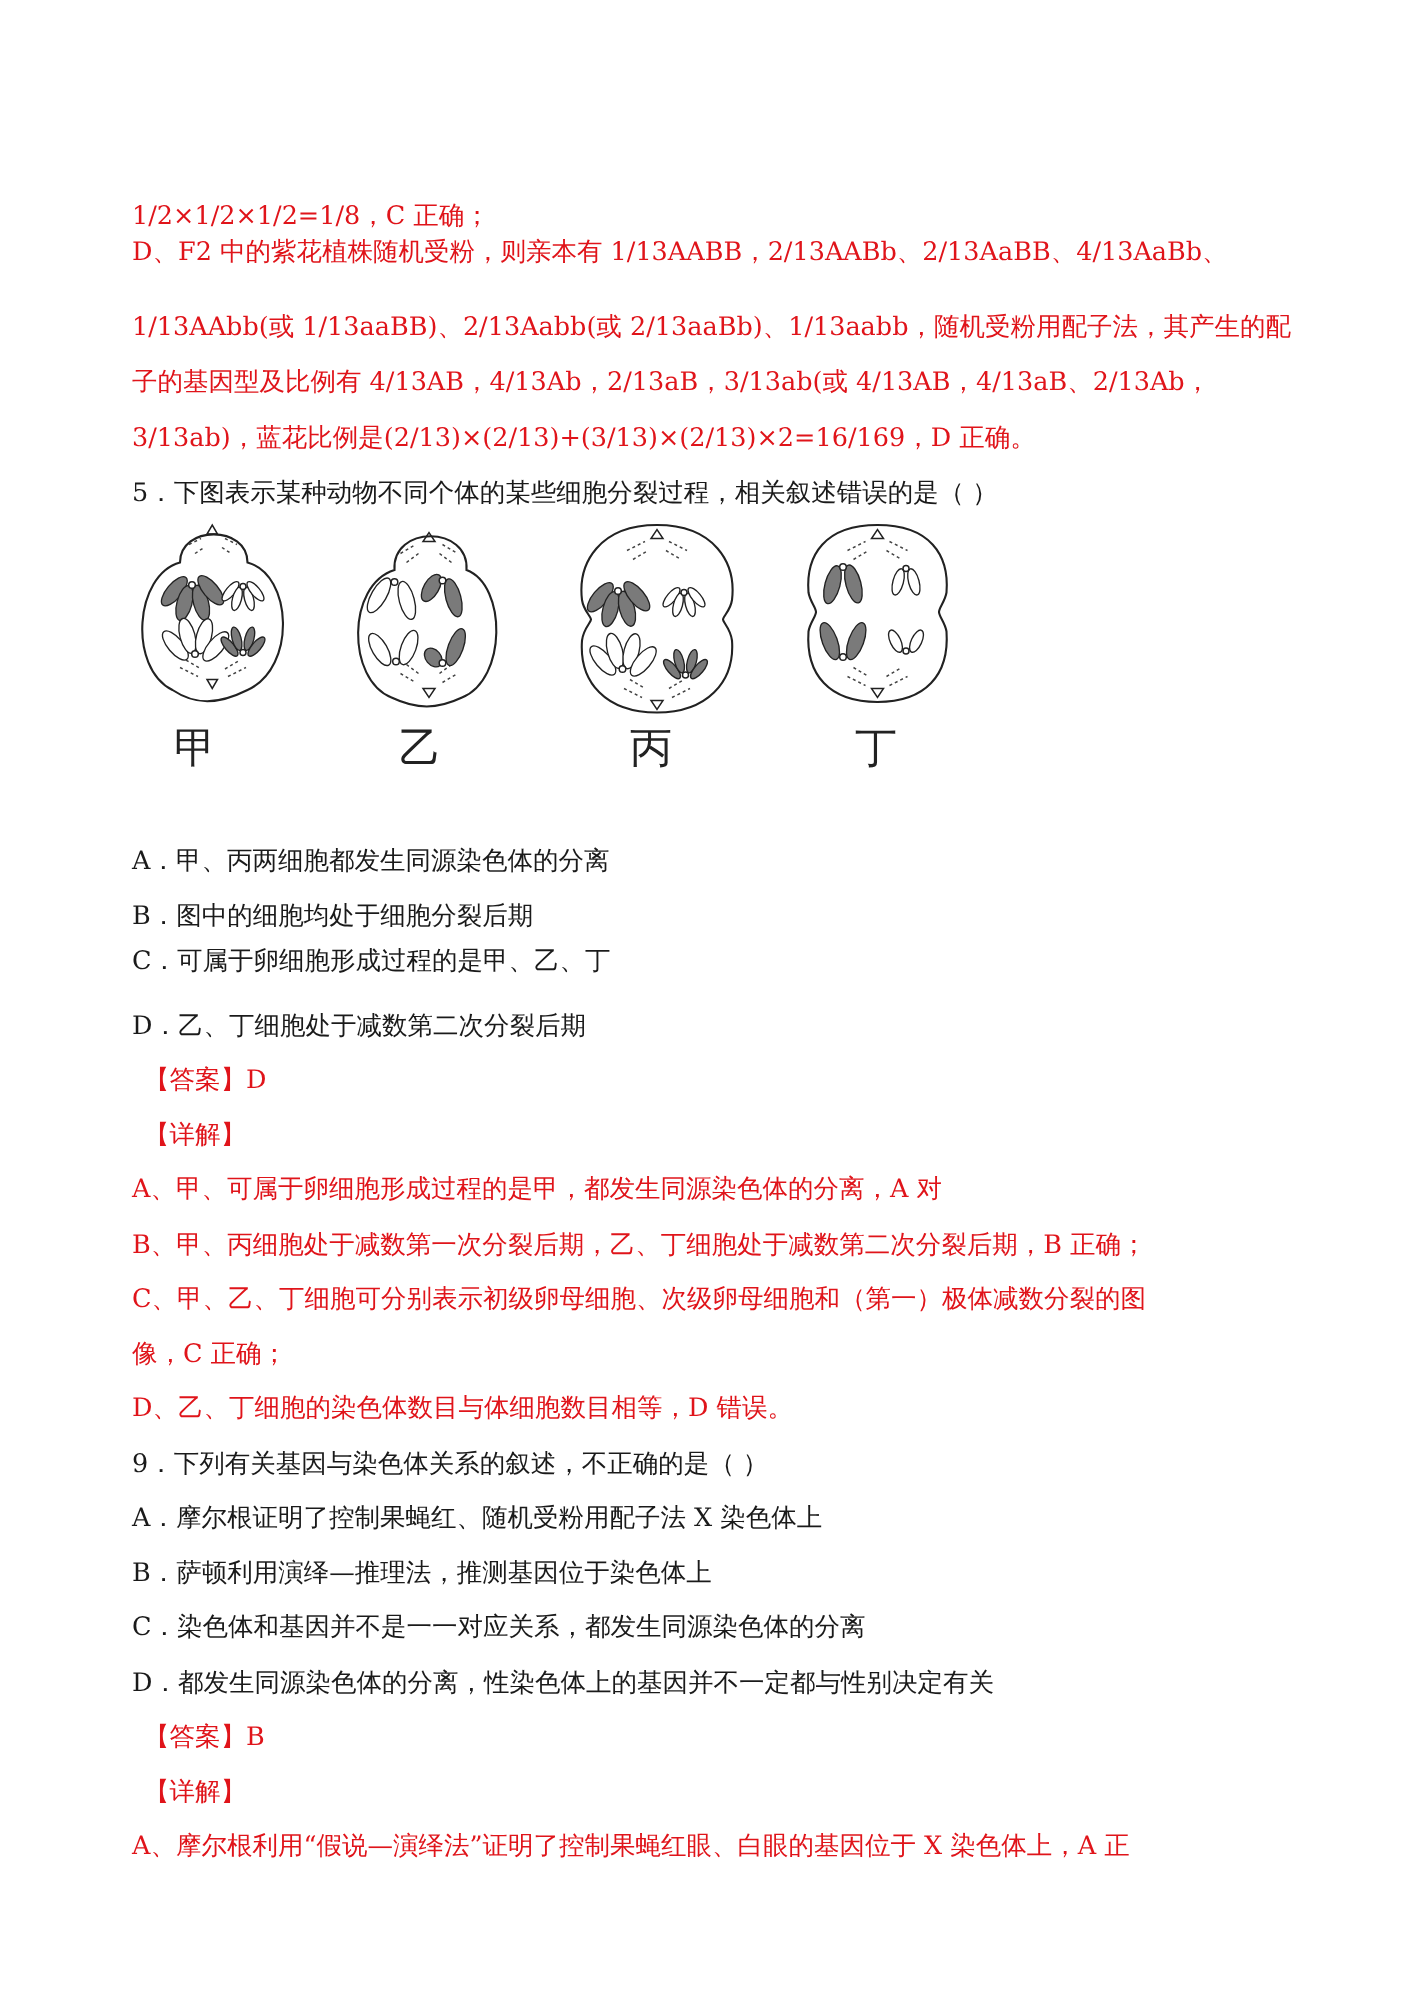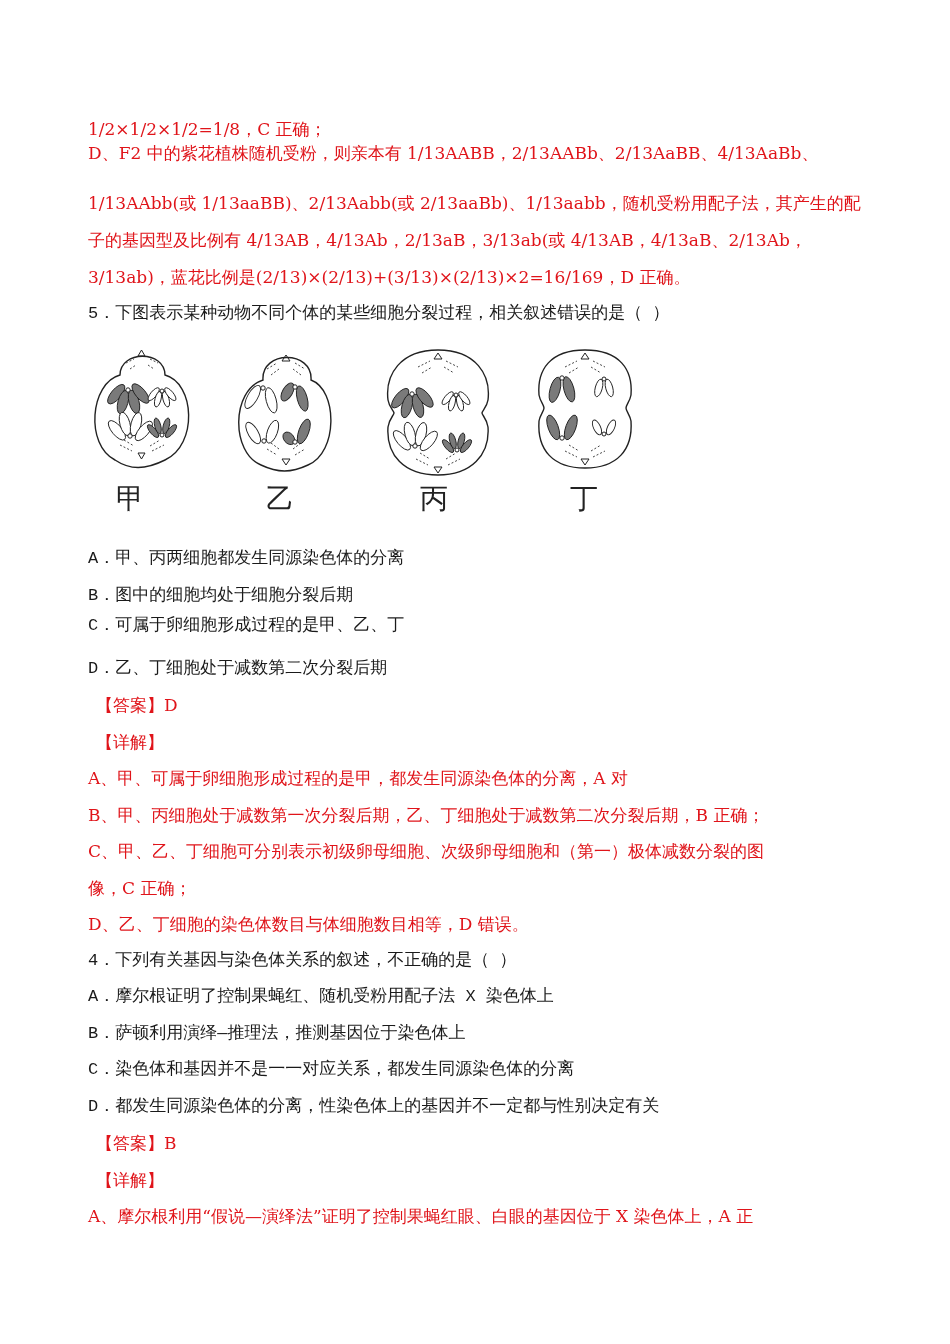--- a/index.html
+++ b/index.html
@@ -2,23 +2,23 @@
 <html><head>
 <meta charset="utf-8">
 <style>
   html, body { margin: 0; padding: 0; background: #ffffff; }
   body {
     width: 950px; height: 1344px; position: relative; overflow: hidden;
     font-family: "DejaVu Serif", "Liberation Serif", serif;
     font-size: 17px; color: #1a1a1a;
   }
   .page { position: absolute; left: 88px; top: 0; width: 780px; }
-  .line { position: absolute; left: 0; white-space: nowrap; line-height: 22px; }
+  .line { position: absolute; left: 0; white-space: nowrap; line-height: 22px; margin-top: 15px; }
   .red { color: #e0141a; }
-  .black { color: #1a1a1a; font-family: Liberation Mono, monospace; }
+  .black { color: #1a1a1a; }
   .figure-row { position: absolute; left: 0; top: 345px; width: 560px; height: 175px; }
   .cell { position: absolute; top: 0; }
   .cell-label { position: absolute; font-size: 28px; font-family: "DejaVu Sans", sans-serif; color: #222; font-weight: 300; }
 </style>
 </head>
 <body>
 
 <div class="page">
 
   <div class="line red" style="top:118px">1/2×1/2×1/2=1/8，C 正确；</div>
@@ -169,21 +169,21 @@
   <div class="line black" style="top:615px">C．可属于卵细胞形成过程的是甲、乙、丁</div>
   <div class="line black" style="top:658px">D．乙、丁细胞处于减数第二次分裂后期</div>
   <div class="line red" style="top:694px;left:8px">【答案】D</div>
   <div class="line red" style="top:731px;left:8px">【详解】</div>
   <div class="line red" style="top:767px">A、甲、可属于卵细胞形成过程的是甲，都发生同源染色体的分离，A 对</div>
   <div class="line red" style="top:804px">B、甲、丙细胞处于减数第一次分裂后期，乙、丁细胞处于减数第二次分裂后期，B 正确；</div>
   <div class="line red" style="top:840px">C、甲、乙、丁细胞可分别表示初级卵母细胞、次级卵母细胞和（第一）极体减数分裂的图</div>
   <div class="line red" style="top:877px">像，C 正确；</div>
   <div class="line red" style="top:913px">D、乙、丁细胞的染色体数目与体细胞数目相等，D 错误。</div>
 
-  <div class="line black" style="top:950px">4．下列有关基因与染色体关系的叙述，不正确的是（              ）</div>
+  <div class="line black" style="top:950px">9．下列有关基因与染色体关系的叙述，不正确的是（              ）</div>
   <div class="line black" style="top:986px">A．摩尔根证明了控制果蝇红、随机受粉用配子法 X 染色体上</div>
   <div class="line black" style="top:1023px">B．萨顿利用演绎—推理法，推测基因位于染色体上</div>
   <div class="line black" style="top:1059px">C．染色体和基因并不是一一对应关系，都发生同源染色体的分离</div>
   <div class="line black" style="top:1096px">D．都发生同源染色体的分离，性染色体上的基因并不一定都与性别决定有关</div>
   <div class="line red" style="top:1132px;left:8px">【答案】B</div>
   <div class="line red" style="top:1169px;left:8px">【详解】</div>
   <div class="line red" style="top:1205px">A、摩尔根利用“假说—演绎法”证明了控制果蝇红眼、白眼的基因位于 X 染色体上，A 正</div>
 </div>
 
 </body></html>

